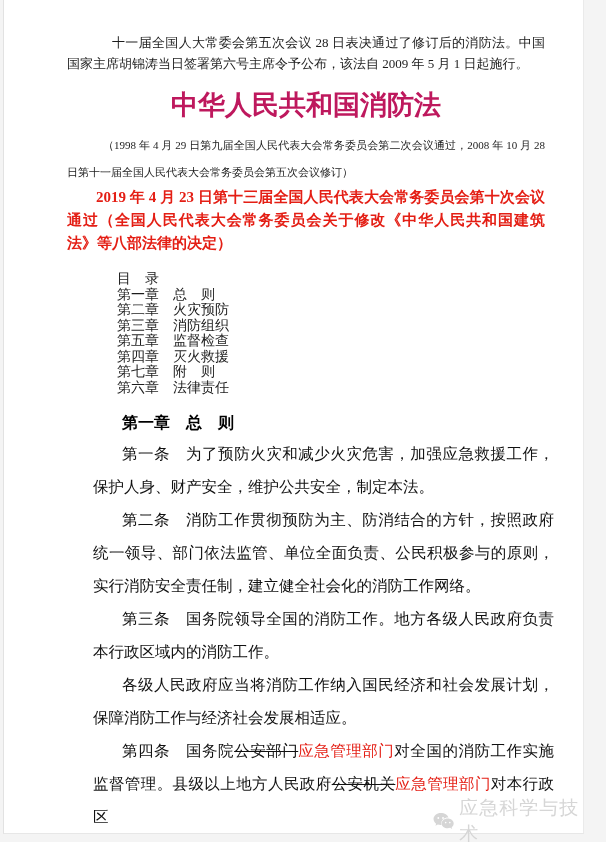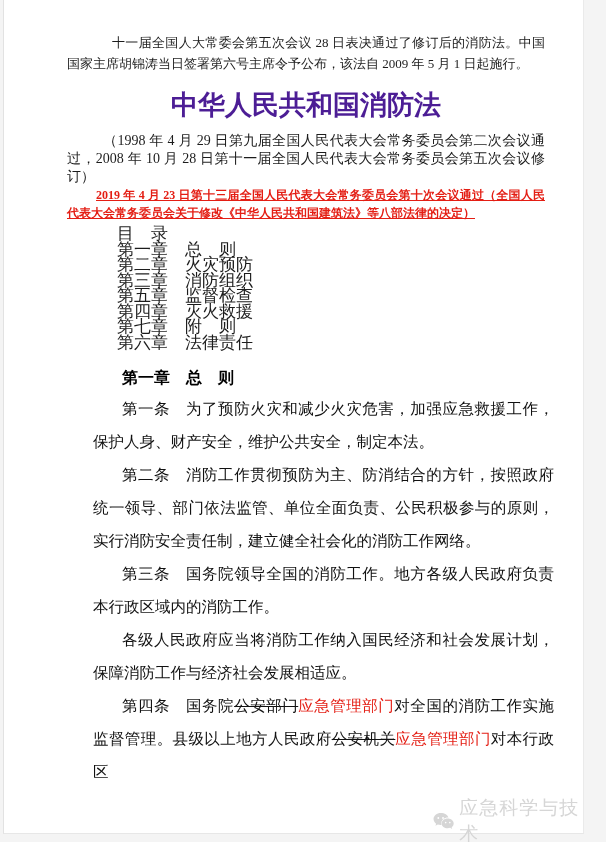--- a/index.html
+++ b/index.html
@@ -30,41 +30,40 @@
     text-indent: 45px;
     text-align: justify;
   }
   .doc-title {
     font-size: 27px;
     font-weight: bold;
     text-align: center;
     line-height: 34px;
     margin-top: 14px;
     margin-bottom: 10px;
-    color: #4c1d95;
+    color: #be185d;
   }
   .enact {
-    font-size: 14px;
-    line-height: 18px;
+    font-size: 11px;
+    line-height: 27px;
     text-indent: 36px;
     text-align: justify;
   }
   .amend {
-    font-size: 12px;
-    line-height: 18px;
+    font-size: 15px;
+    line-height: 23px;
     text-indent: 29px;
     text-align: justify;
     font-weight: bold;
     color: var(--accent-red, #e41e14);
-    text-decoration: underline;
   }
   .toc {
-    margin-top: 4px;
+    margin-top: 16px;
     margin-left: 50px;
-    font-size: 17px;
+    font-size: 14px;
     line-height: 15.5px;
   }
   .body-block {
     margin-left: 89px;
     width: 461px;
     color: #111;
   }
   .chapter-heading {
     margin-top: 16px;
     font-size: 16px;

